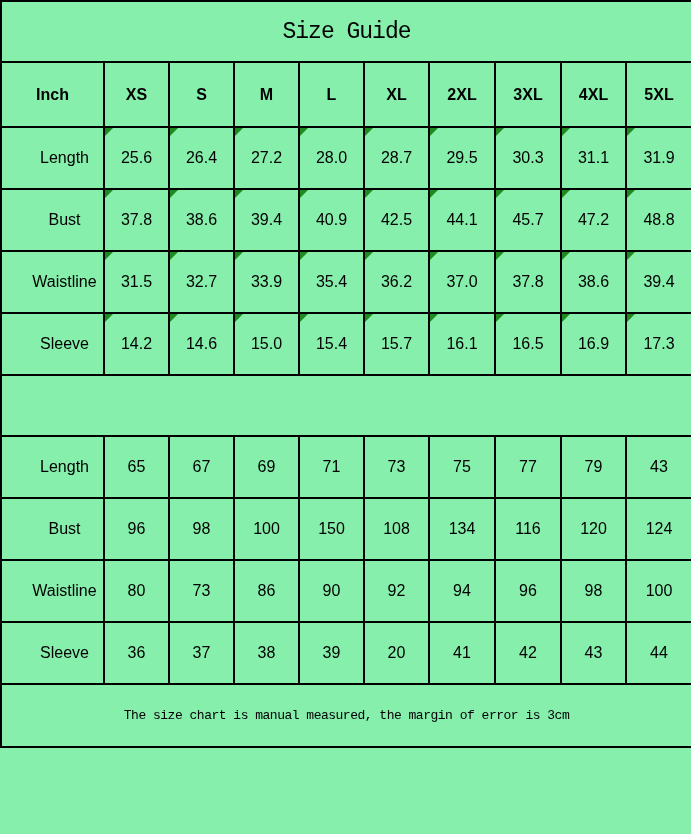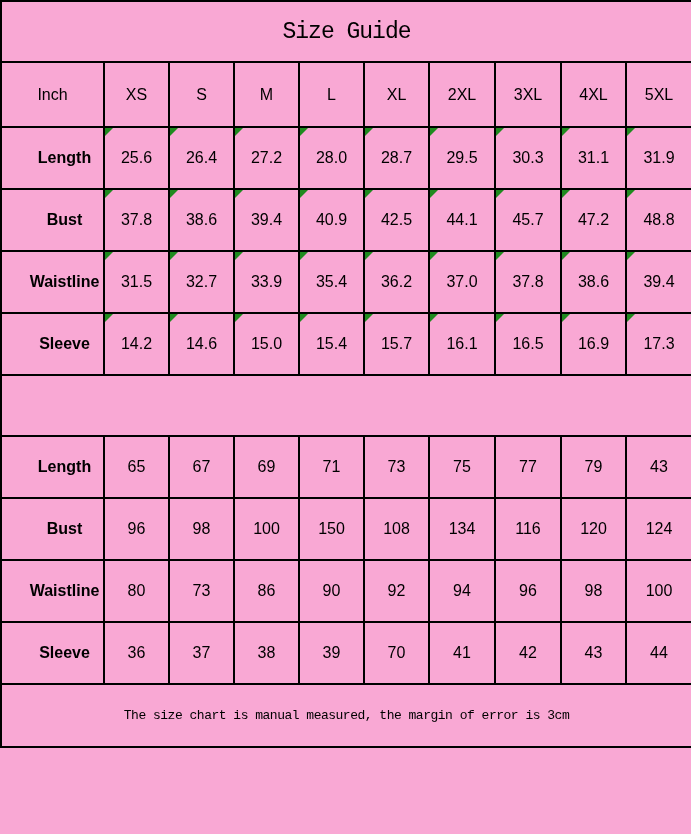--- a/index.html
+++ b/index.html
@@ -3,21 +3,21 @@
 <meta charset="utf-8">
 <style>
   html, body {
     margin: 0;
     padding: 0;
     background: #ffffff;
   }
   .sheet {
     width: 691px;
     height: 834px;
-    background: #f9a8d4;
+    background: #86efac;
     font-family: "Liberation Sans", sans-serif;
     color: #000000;
     overflow: hidden;
   }
   table.size-guide {
     border-collapse: collapse;
     table-layout: fixed;
     width: 691px;
   }
   table.size-guide td {
@@ -31,30 +31,30 @@
   tr.title-row td {
     height: 59px;
     font-family: "Liberation Mono", "DejaVu Sans Mono", monospace;
     font-size: 23px;
     letter-spacing: -1px;
     font-weight: normal;
   }
   
   tr.header-row td {
     height: 63px;
-    font-weight: normal;
+    font-weight: bold;
     font-size: 16px;
   }
   
   tr.data-row td {
     height: 60px;
     font-size: 16px;
   }
   tr.data-row td.row-label {
-    font-weight: bold;
+    font-weight: normal;
     padding-left: 24px;
   }
   tr.data-row td.value-cell {
     position: relative;
     font-weight: normal;
   }
   
   tr.gap-row td {
     height: 59px;
   }
@@ -202,21 +202,21 @@
           <td class="value-cell">96</td>
           <td class="value-cell">98</td>
           <td class="value-cell">100</td>
         </tr>
         <tr class="data-row">
           <td class="row-label">Sleeve</td>
           <td class="value-cell">36</td>
           <td class="value-cell">37</td>
           <td class="value-cell">38</td>
           <td class="value-cell">39</td>
-          <td class="value-cell">70</td>
+          <td class="value-cell">20</td>
           <td class="value-cell">41</td>
           <td class="value-cell">42</td>
           <td class="value-cell">43</td>
           <td class="value-cell">44</td>
         </tr>
       </tbody>
     <tbody>
       <tr class="footer-row">
         <td colspan="10">The size chart is manual measured, the margin of error is 3cm</td>
       </tr>

